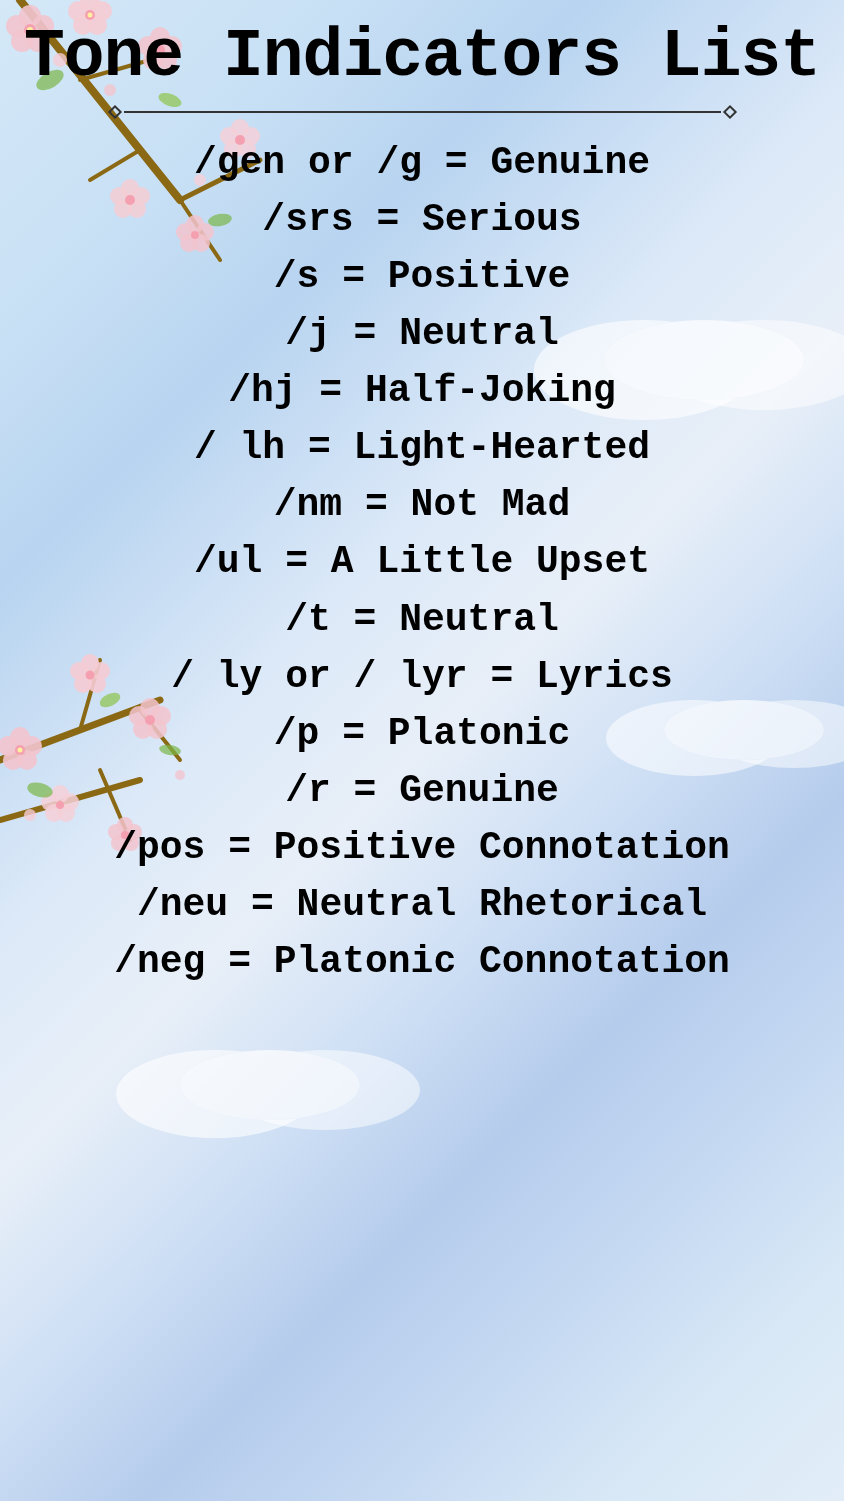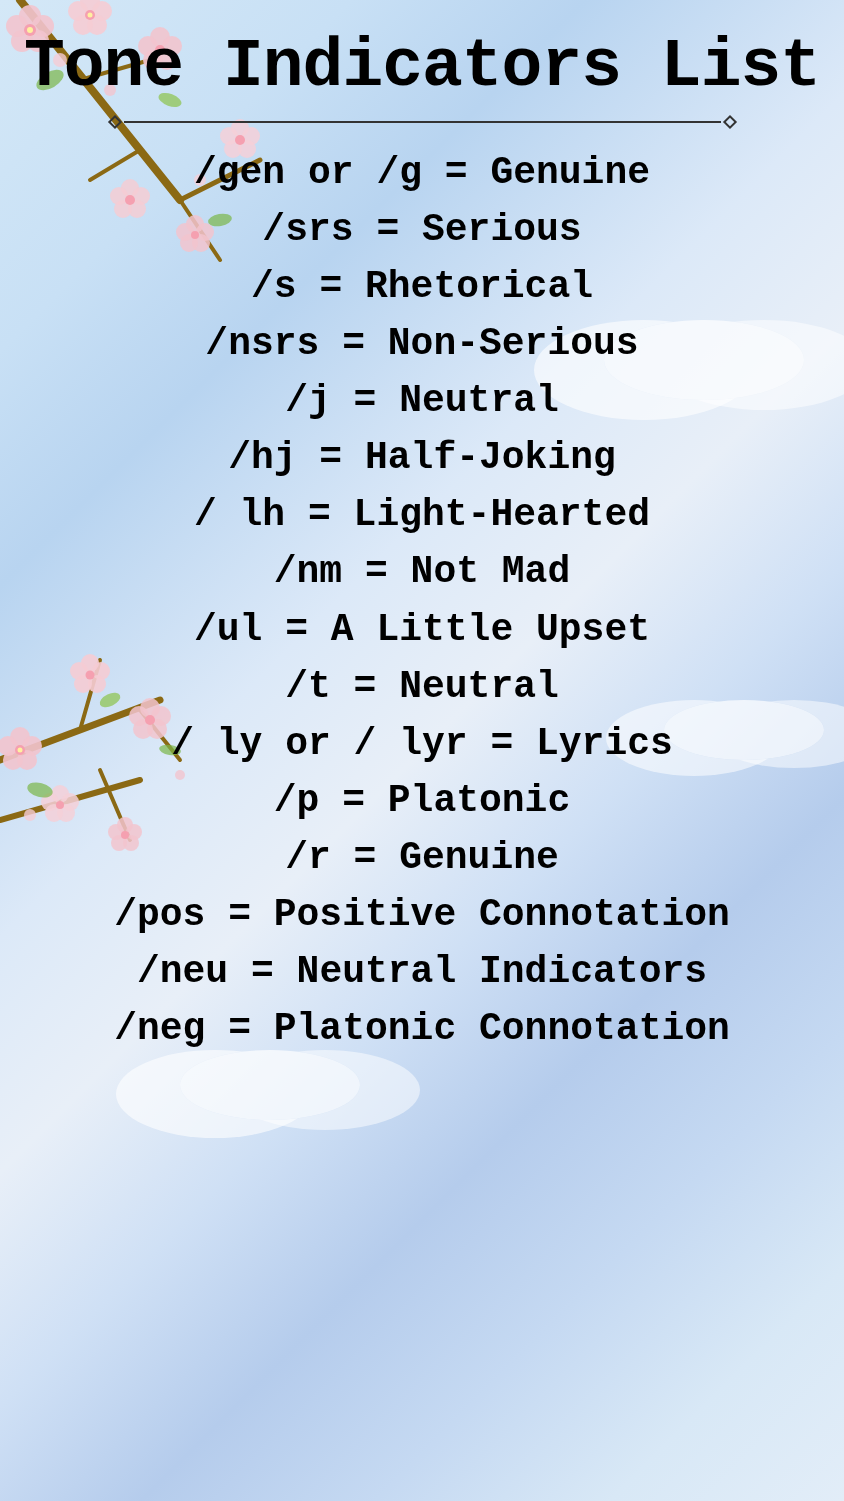--- a/index.html
+++ b/index.html
@@ -110,21 +110,20 @@
     }
 
     .title {
       font-family: 'Courier New', Courier, monospace;
       font-size: 68px;
       font-weight: 900;
       color: #000000;
       text-align: center;
       line-height: 1.1;
       padding: 0 20px;
-      margin-top: 10px;
       letter-spacing: -1px;
     }
 
     .divider {
       display: flex;
       align-items: center;
       width: 75%;
       margin: 12px auto 18px;
     }
 
@@ -311,28 +310,27 @@
 
   <div class="divider">
     <div class="divider-diamond"></div>
     <div class="divider-line"></div>
     <div class="divider-diamond"></div>
   </div>
 
   <div class="indicators-list">
   <div class="indicator-item">/gen or /g = Genuine</div>
       <div class="indicator-item">/srs = Serious</div>
-      <div class="indicator-item">/s = Rhetorical</div>
-      <div class="indicator-item">/nsrs = Non-Serious</div>
+      <div class="indicator-item">/s = Positive</div>
       <div class="indicator-item">/j = Neutral</div>
       <div class="indicator-item">/hj = Half-Joking</div>
       <div class="indicator-item">/ lh = Light-Hearted</div>
       <div class="indicator-item">/nm = Not Mad</div>
       <div class="indicator-item">/ul = A Little Upset</div>
       <div class="indicator-item">/t = Neutral</div>
       <div class="indicator-item">/ ly or / lyr = Lyrics</div>
       <div class="indicator-item">/p = Platonic</div>
       <div class="indicator-item">/r = Genuine</div>
       <div class="indicator-item">/pos = Positive Connotation</div>
-      <div class="indicator-item">/neu = Neutral Indicators</div>
+      <div class="indicator-item">/neu = Neutral Rhetorical</div>
       <div class="indicator-item">/neg = Platonic Connotation</div>
     </div>
 </div>
 
 </body></html>

